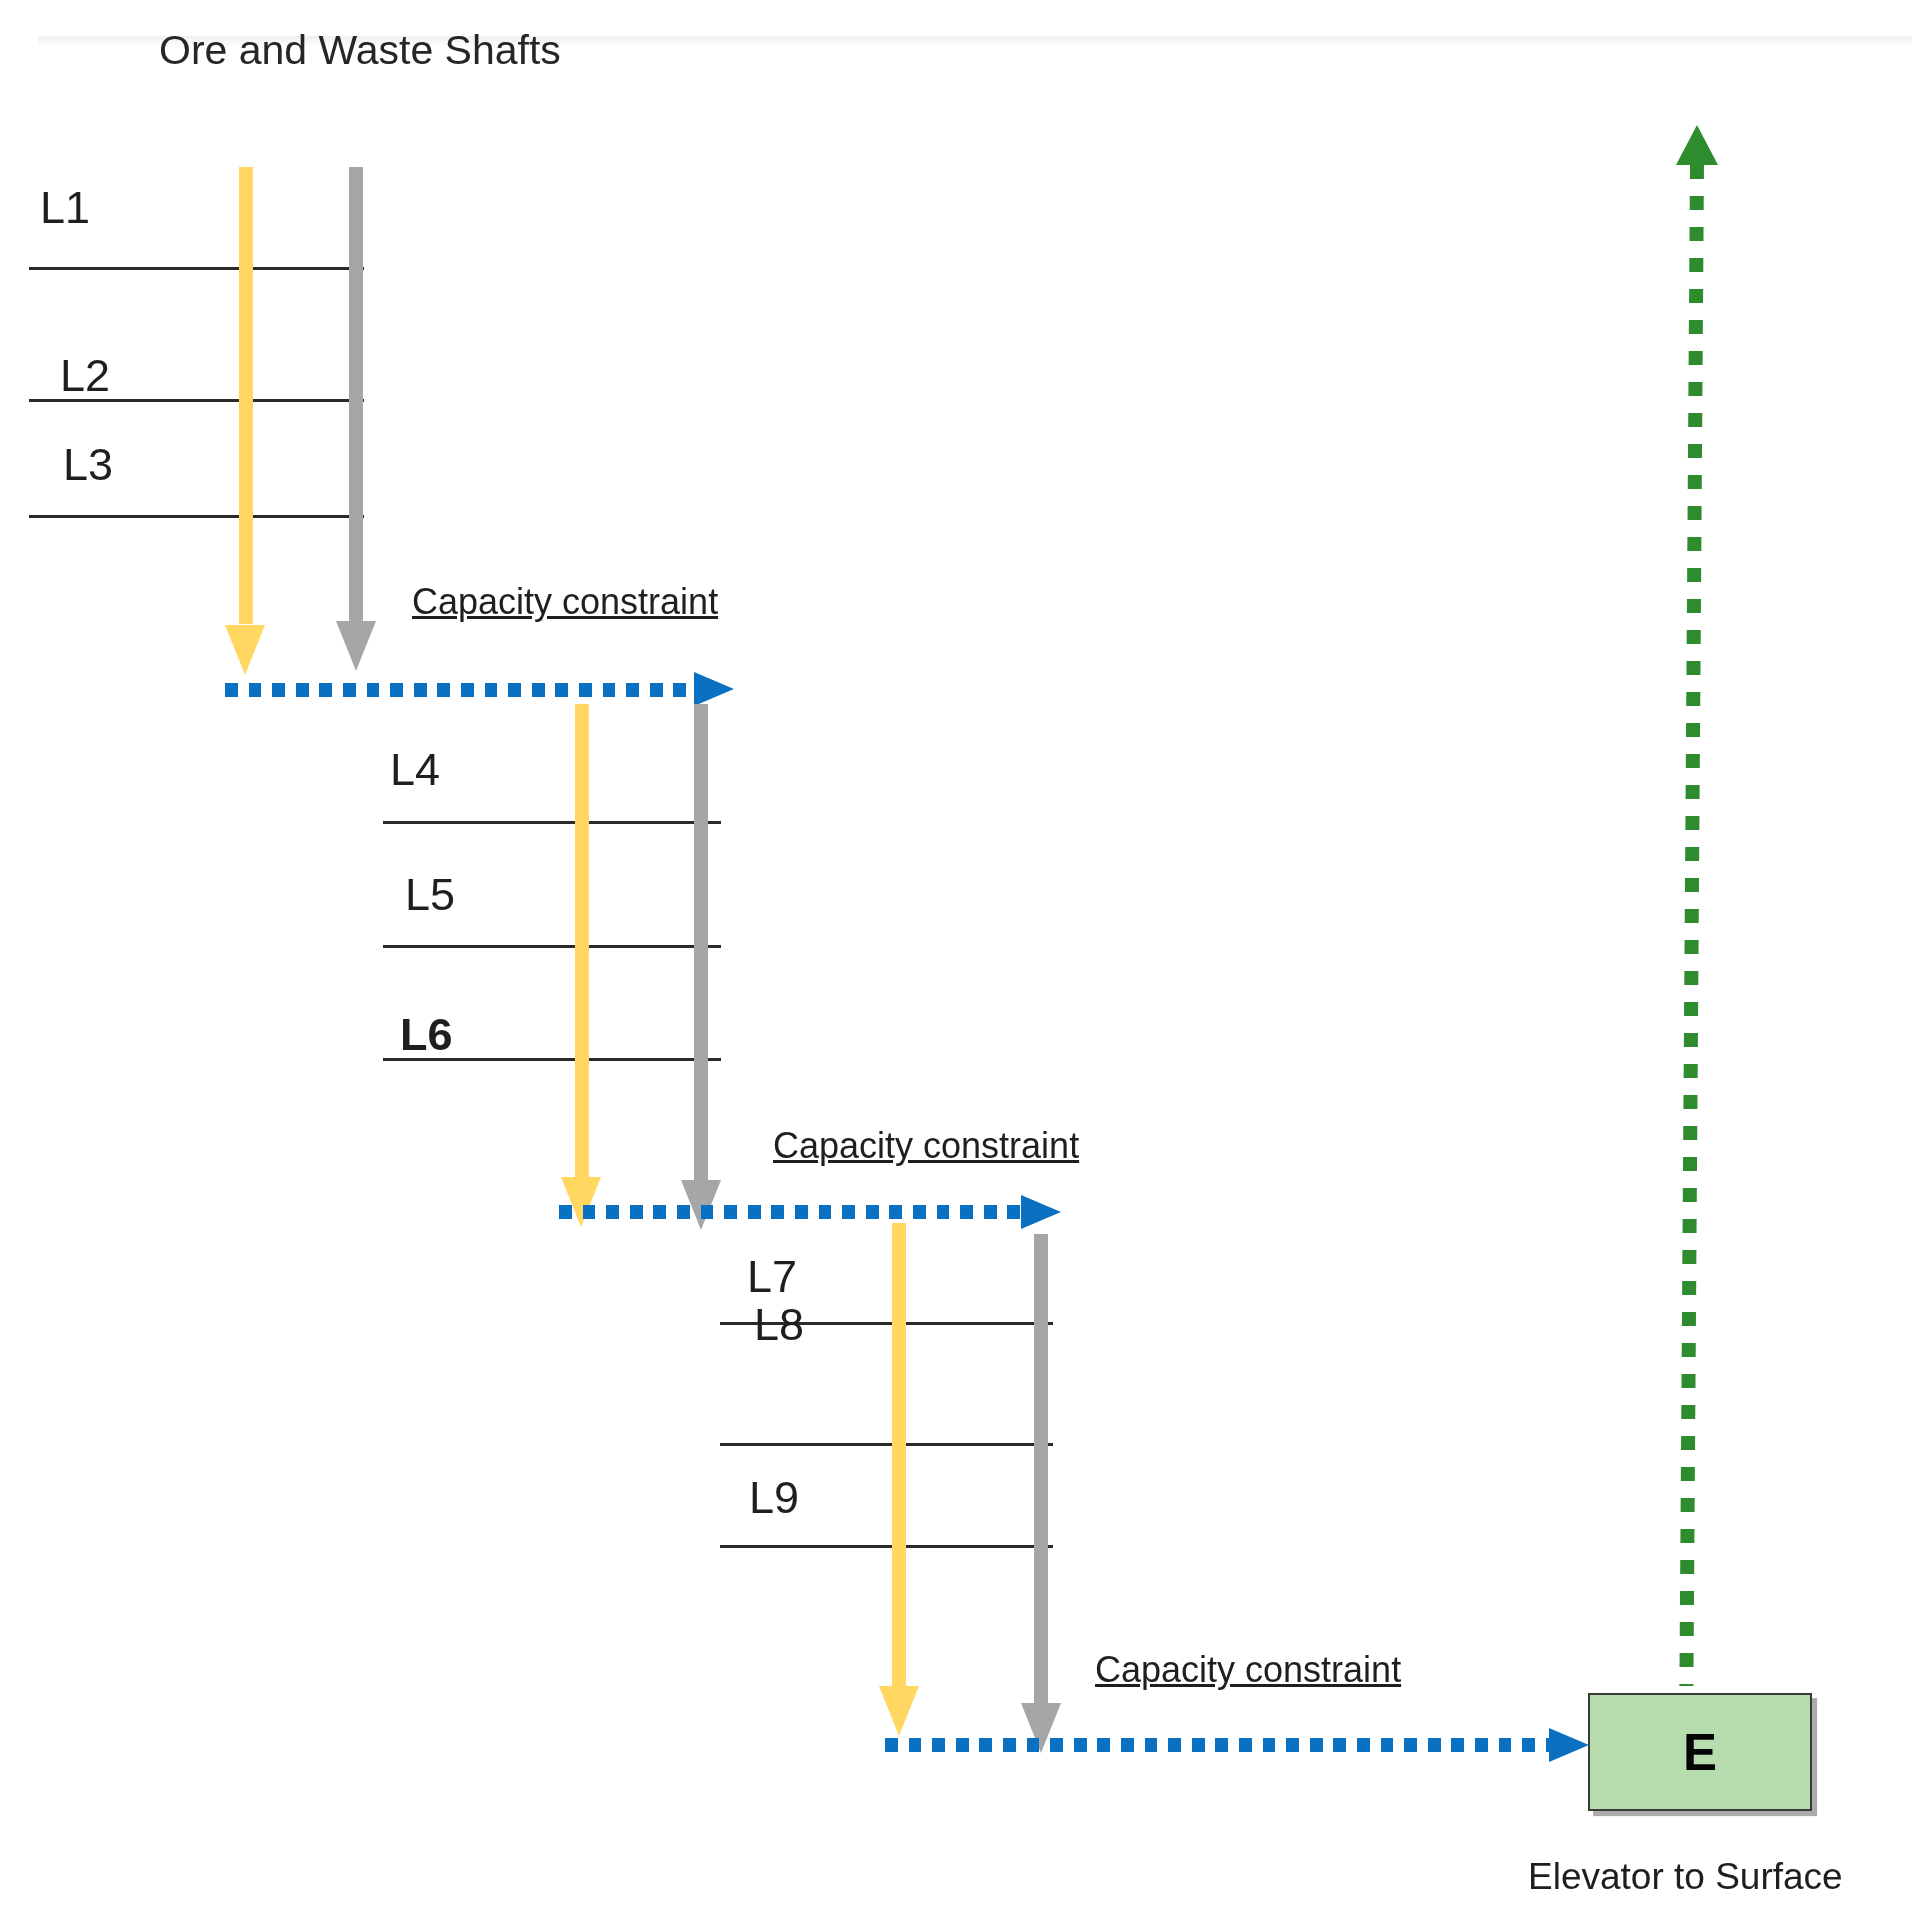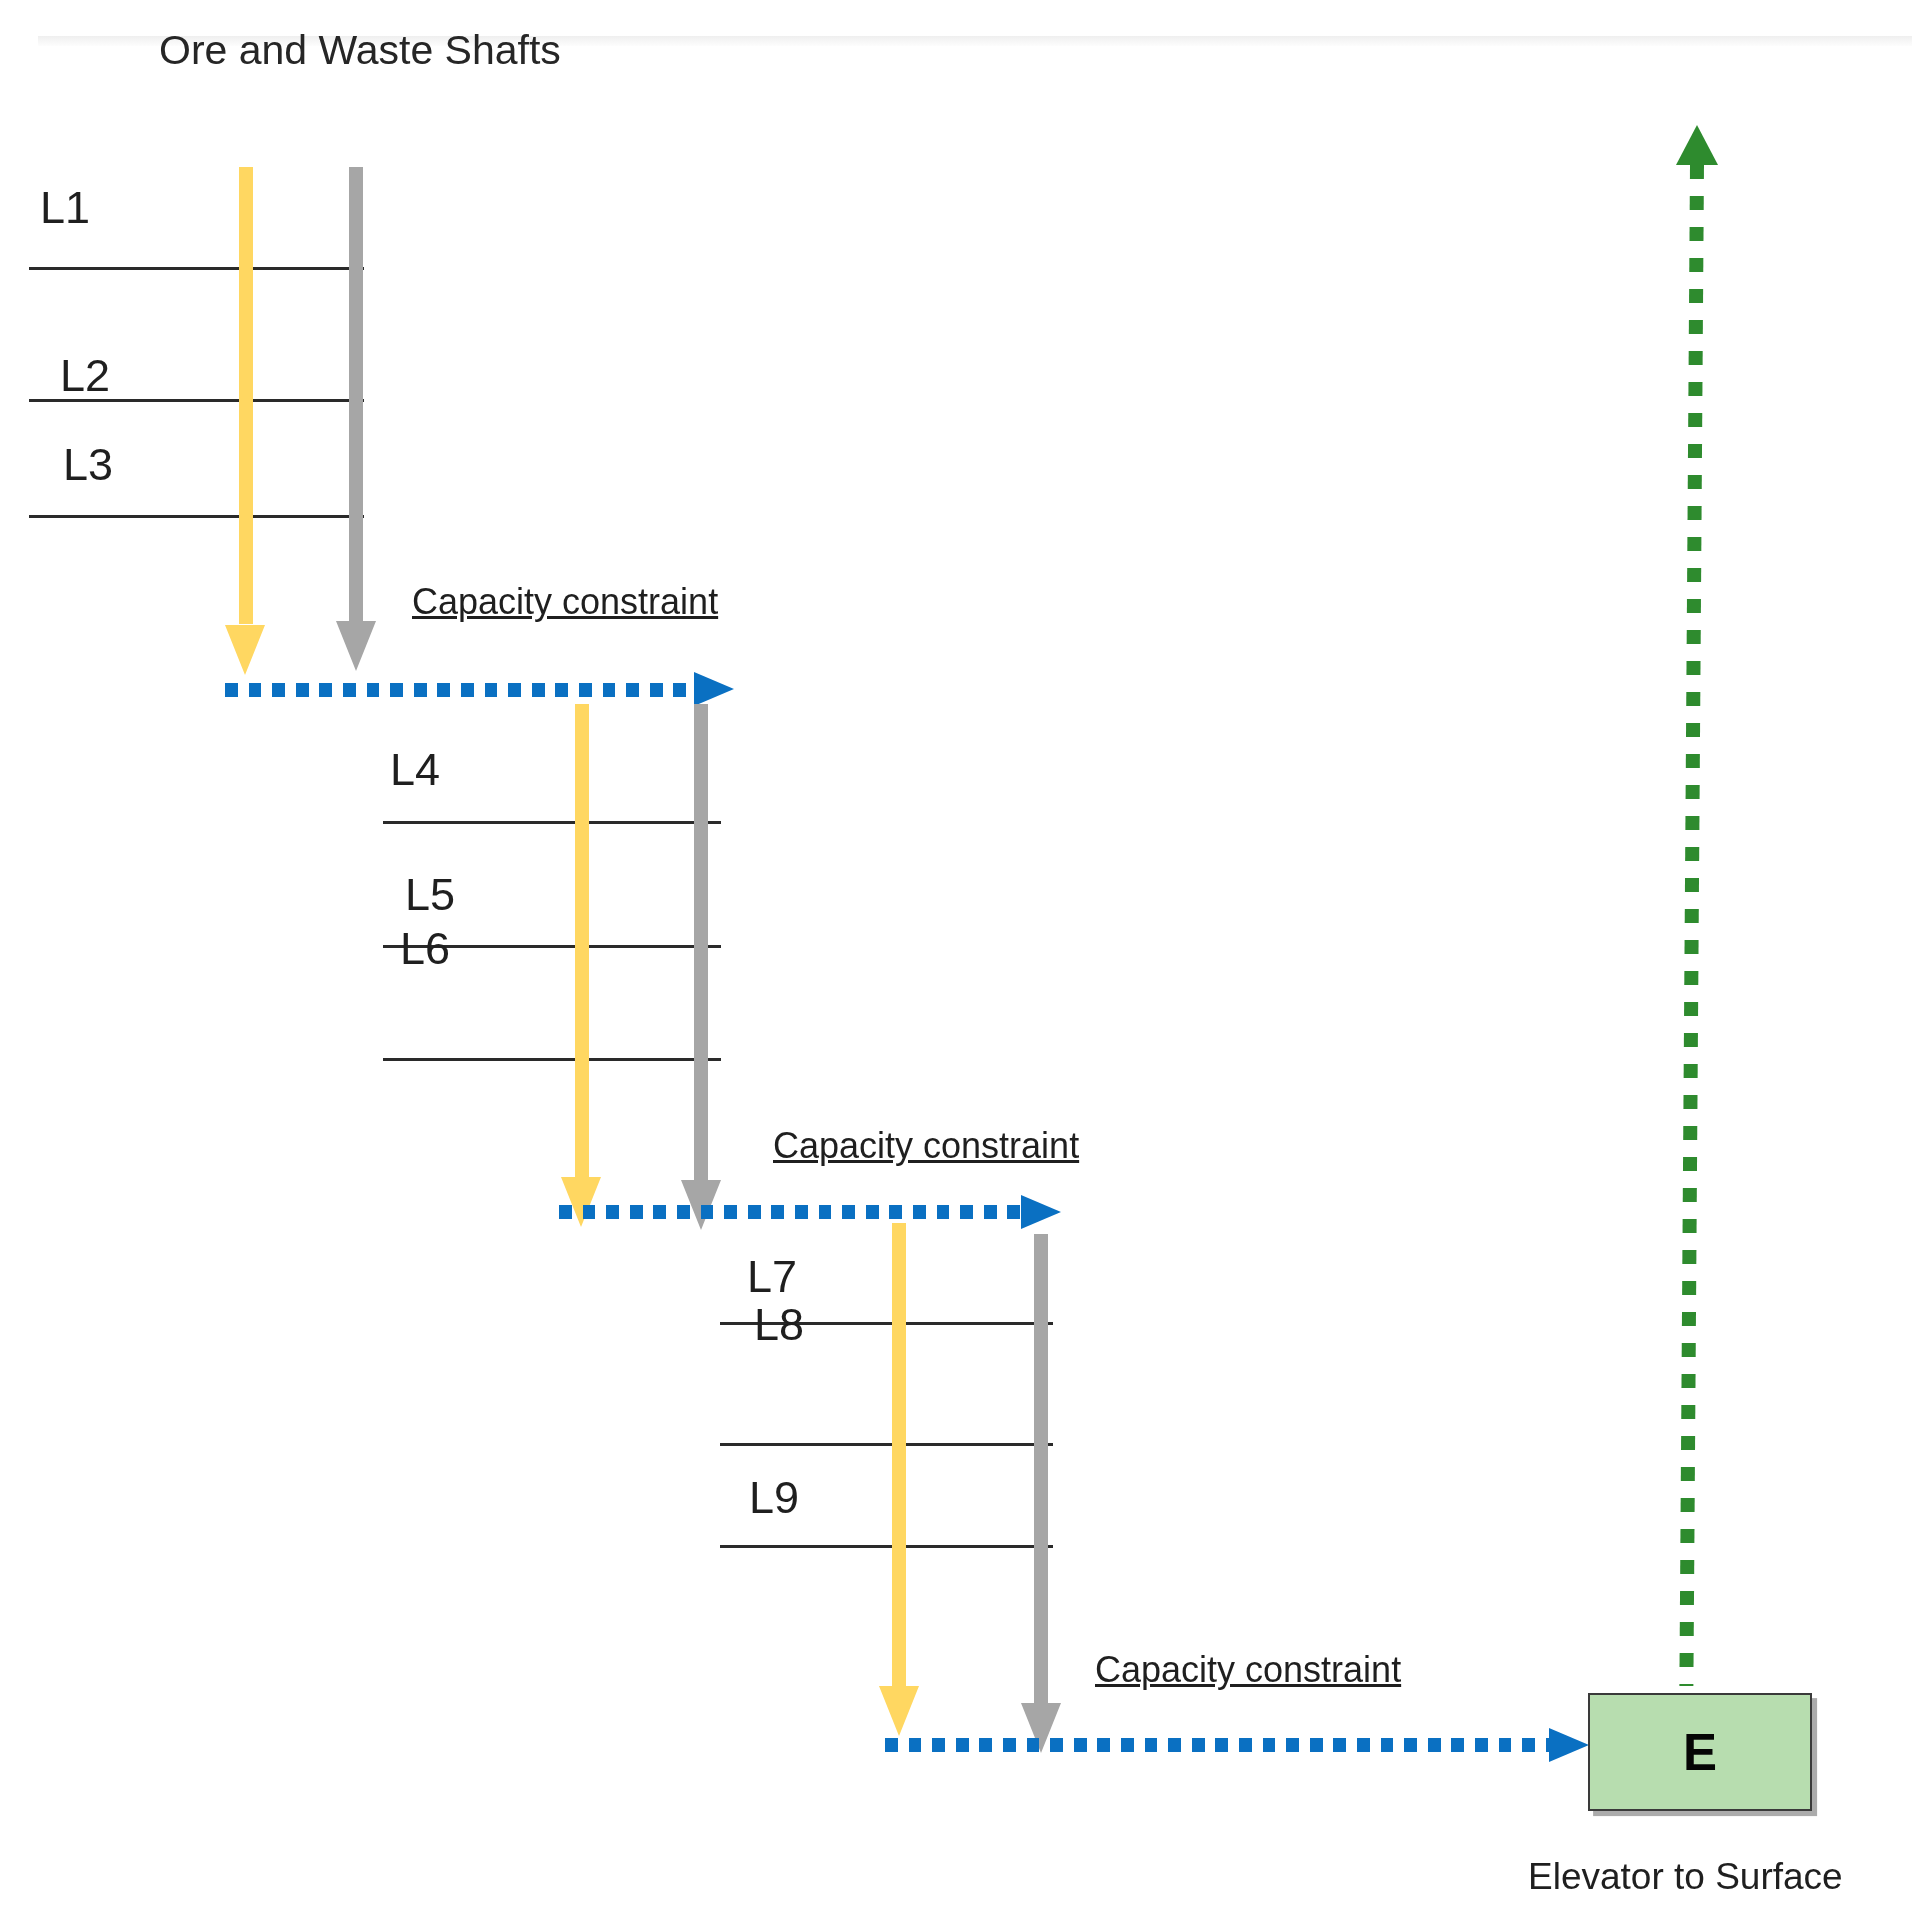--- a/index.html
+++ b/index.html
@@ -63,21 +63,21 @@
 <div class="abs head-down waste" style="left:336px;top:621px;"></div>
 
 <div class="abs label cap" style="left:412px;top:584px;">Capacity constraint</div>
 <div class="abs blue-dots" style="left:225px;top:683px;width:469px;"></div>
 <div class="abs head-right" style="left:694px;top:672px;"></div>
 
 <div class="abs label lvl" style="left:390px;top:747px;">L4</div>
 <div class="abs lvl-line" style="left:383px;top:821px;width:338px;"></div>
 <div class="abs label lvl" style="left:405px;top:872px;">L5</div>
 <div class="abs lvl-line" style="left:383px;top:945px;width:338px;"></div>
-<div class="abs label lvl" style="left:400px;top:926px;">L6</div>
+<div class="abs label lvl" style="left:400px;top:1012px;font-weight:bold;">L6</div>
 <div class="abs lvl-line" style="left:383px;top:1058px;width:338px;"></div>
 
 <div class="abs shaft-ore" style="left:575px;top:704px;height:473px;"></div>
 <div class="abs head-down ore" style="left:561px;top:1177px;"></div>
 <div class="abs shaft-waste" style="left:694px;top:704px;height:476px;"></div>
 <div class="abs head-down waste" style="left:681px;top:1180px;"></div>
 
 <div class="abs label cap" style="left:773px;top:1128px;">Capacity constraint</div>
 <div class="abs blue-dots" style="left:559px;top:1205px;width:461px;"></div>
 <div class="abs head-right" style="left:1021px;top:1195px;"></div>

